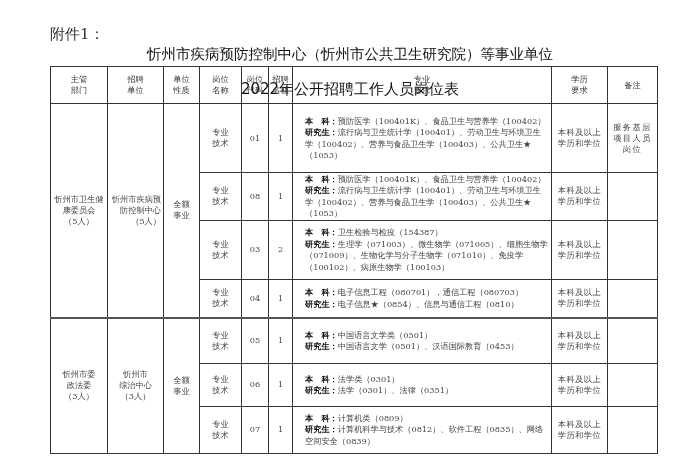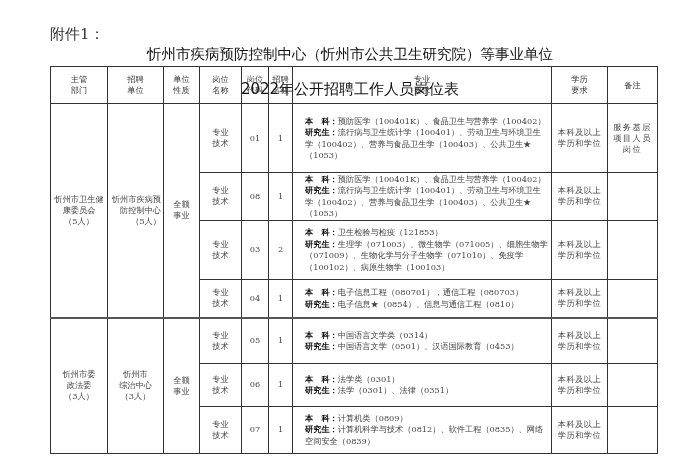--- a/index.html
+++ b/index.html
@@ -90,21 +90,21 @@
       <td>1</td>
       <td class="req"><b>本　科：</b><span>预防医学（100401K）、食品卫生与营养学（100402）</span><br><b>研究生：</b><span>流行病与卫生统计学（100401）、劳动卫生与环境卫生学（100402）、营养与食品卫生学（100403）、公共卫生★（1053）</span></td>
       <td class="edu" style="padding:0 2px;">本科及以上学历和学位</td>
       <td class="note"></td>
     </tr>
     <tr class="r3">
       <td class="cell-pre">专业
 技术</td>
       <td>03</td>
       <td>2</td>
-      <td class="req"><b>本　科：</b><span>卫生检验与检疫（121853）</span><br><b>研究生：</b><span>生理学（071003）、微生物学（071005）、细胞生物学（071009）、生物化学与分子生物学（071010）、免疫学（100102）、病原生物学（100103）</span></td>
+      <td class="req"><b>本　科：</b><span>卫生检验与检疫（154387）</span><br><b>研究生：</b><span>生理学（071003）、微生物学（071005）、细胞生物学（071009）、生物化学与分子生物学（071010）、免疫学（100102）、病原生物学（100103）</span></td>
       <td class="edu" style="padding:0 2px;">本科及以上学历和学位</td>
       <td class="note"></td>
     </tr>
     <tr class="r4">
       <td class="cell-pre">专业
 技术</td>
       <td>04</td>
       <td>1</td>
       <td class="req"><b>本　科：</b><span>电子信息工程（080701），通信工程（080703）</span><br><b>研究生：</b><span>电子信息★（0854）、信息与通信工程（0810）</span></td>
       <td class="edu" style="padding:0 2px;">本科及以上学历和学位</td>
@@ -117,21 +117,21 @@
 （3人）</td>
       <td rowspan="3" class="cell-pre" style="padding:0 2px;margin-top:39px;">忻州市
 综治中心
 （3人）</td>
       <td rowspan="3" class="cell-pre">全额
 事业</td>
       <td class="cell-pre">专业
 技术</td>
       <td>05</td>
       <td>1</td>
-      <td class="req"><b>本　科：</b><span>中国语言文学类（0314）</span><br><b>研究生：</b><span>中国语言文学（0501）、汉语国际教育（0453）</span></td>
+      <td class="req"><b>本　科：</b><span>中国语言文学类（0501）</span><br><b>研究生：</b><span>中国语言文学（0501）、汉语国际教育（0453）</span></td>
       <td class="edu" style="padding:0 2px;">本科及以上学历和学位</td>
       <td class="note"></td>
     </tr>
     <tr class="r6">
       <td class="cell-pre">专业
 技术</td>
       <td>06</td>
       <td>1</td>
       <td class="req"><b>本　科：</b><span>法学类（0301）</span><br><b>研究生：</b><span>法学（0301）、法律（0351）</span></td>
       <td class="edu" style="padding:0 2px;">本科及以上学历和学位</td>

